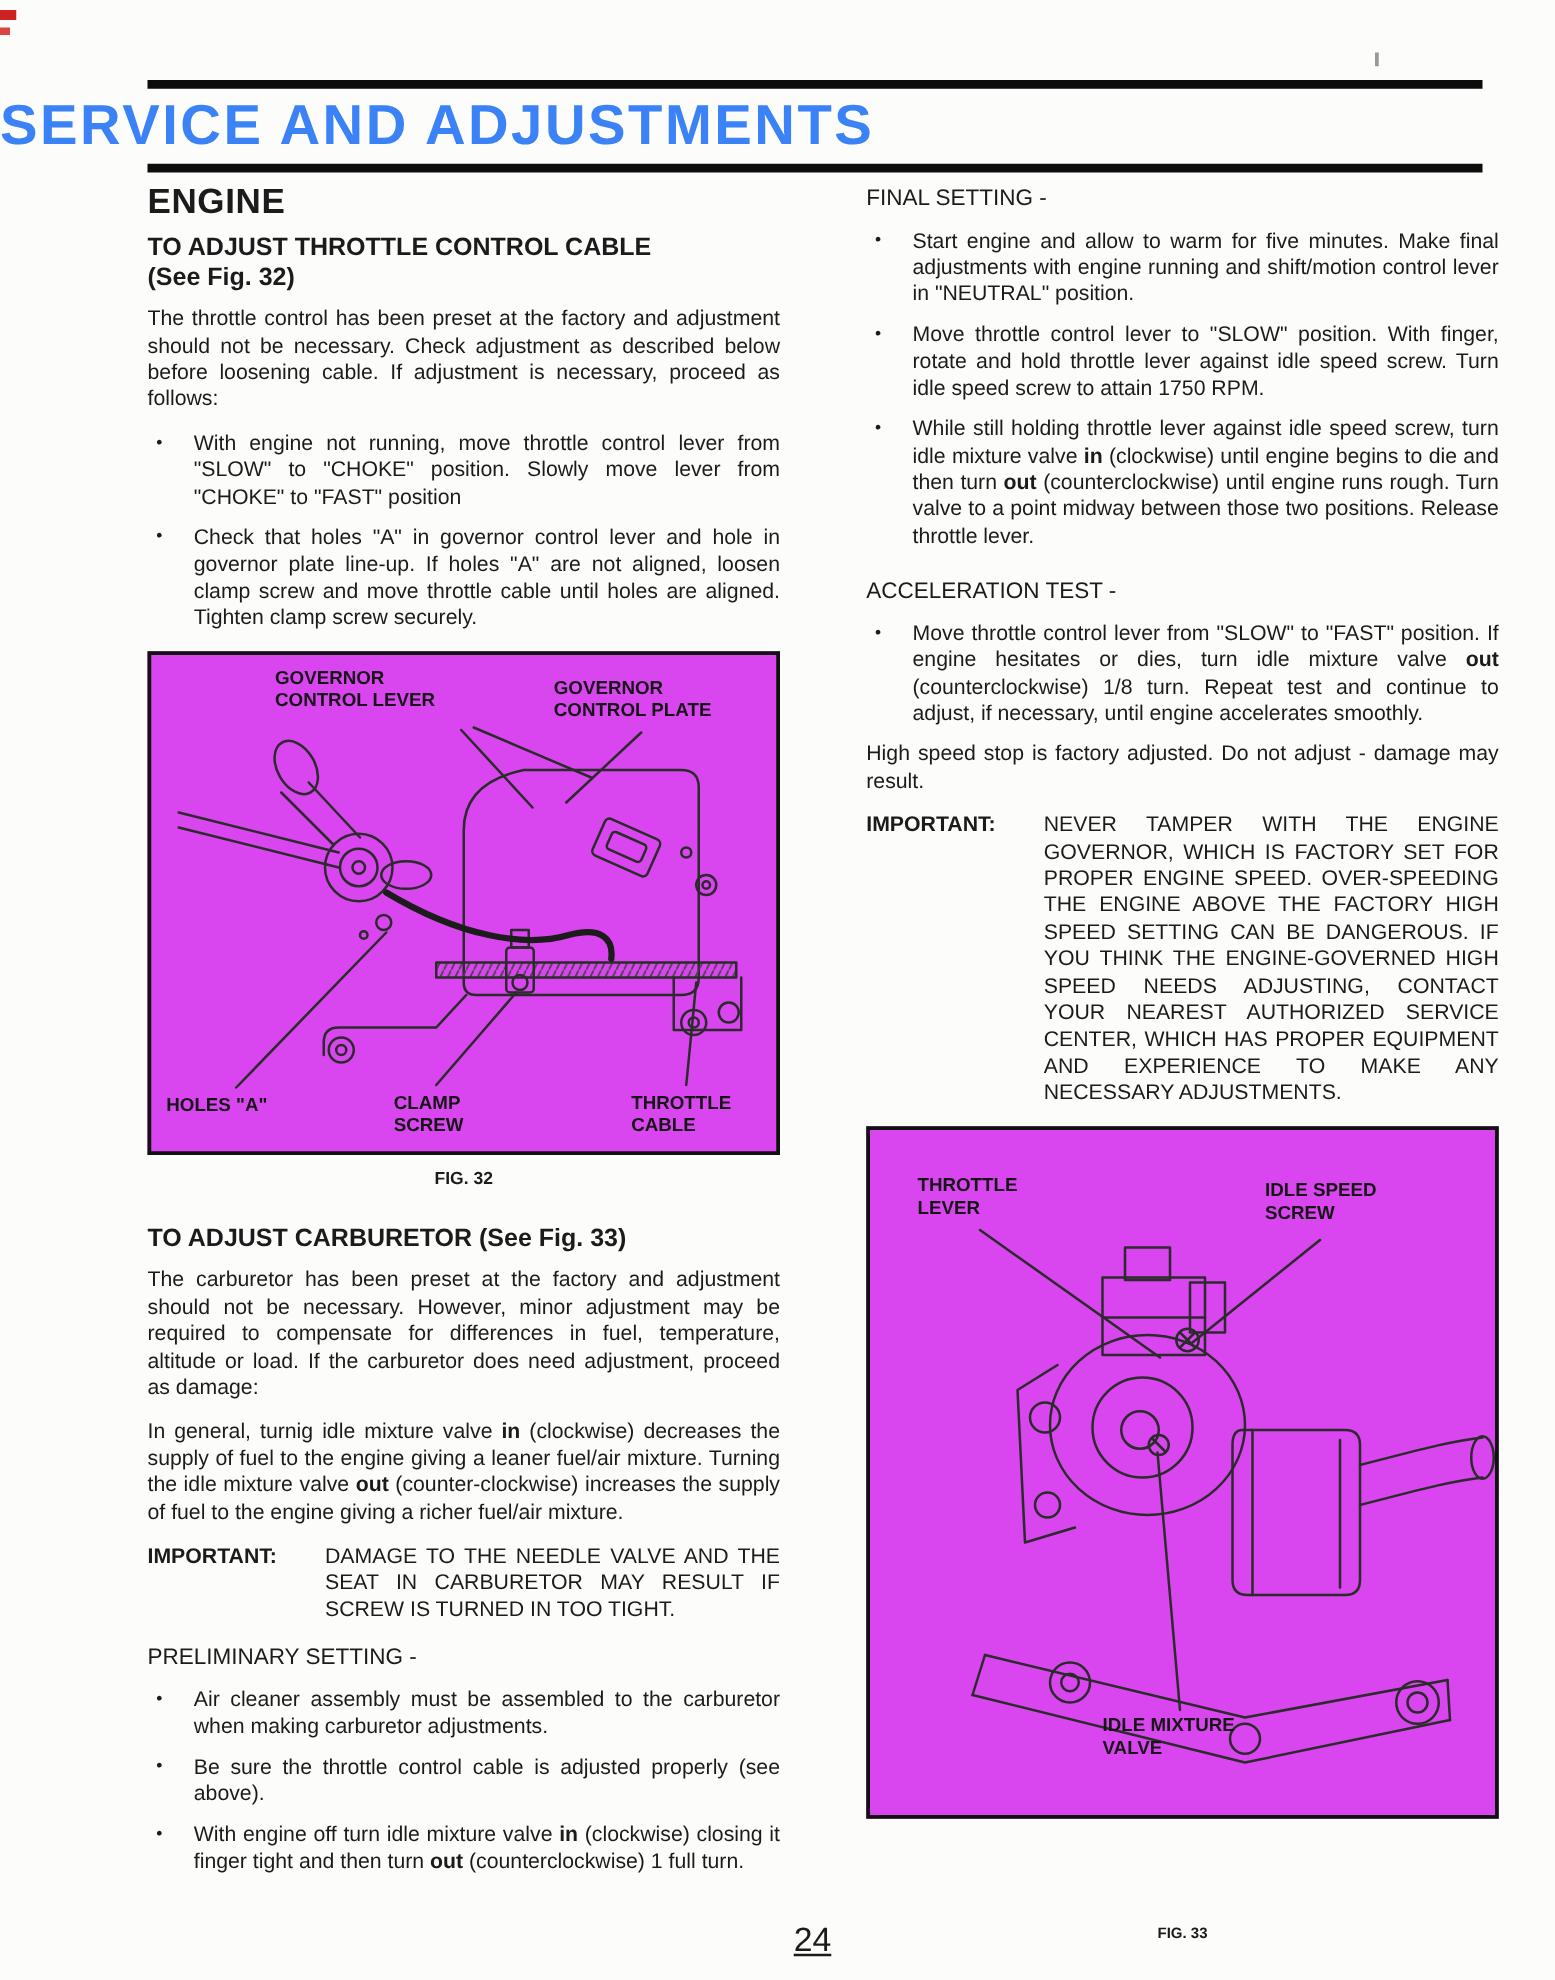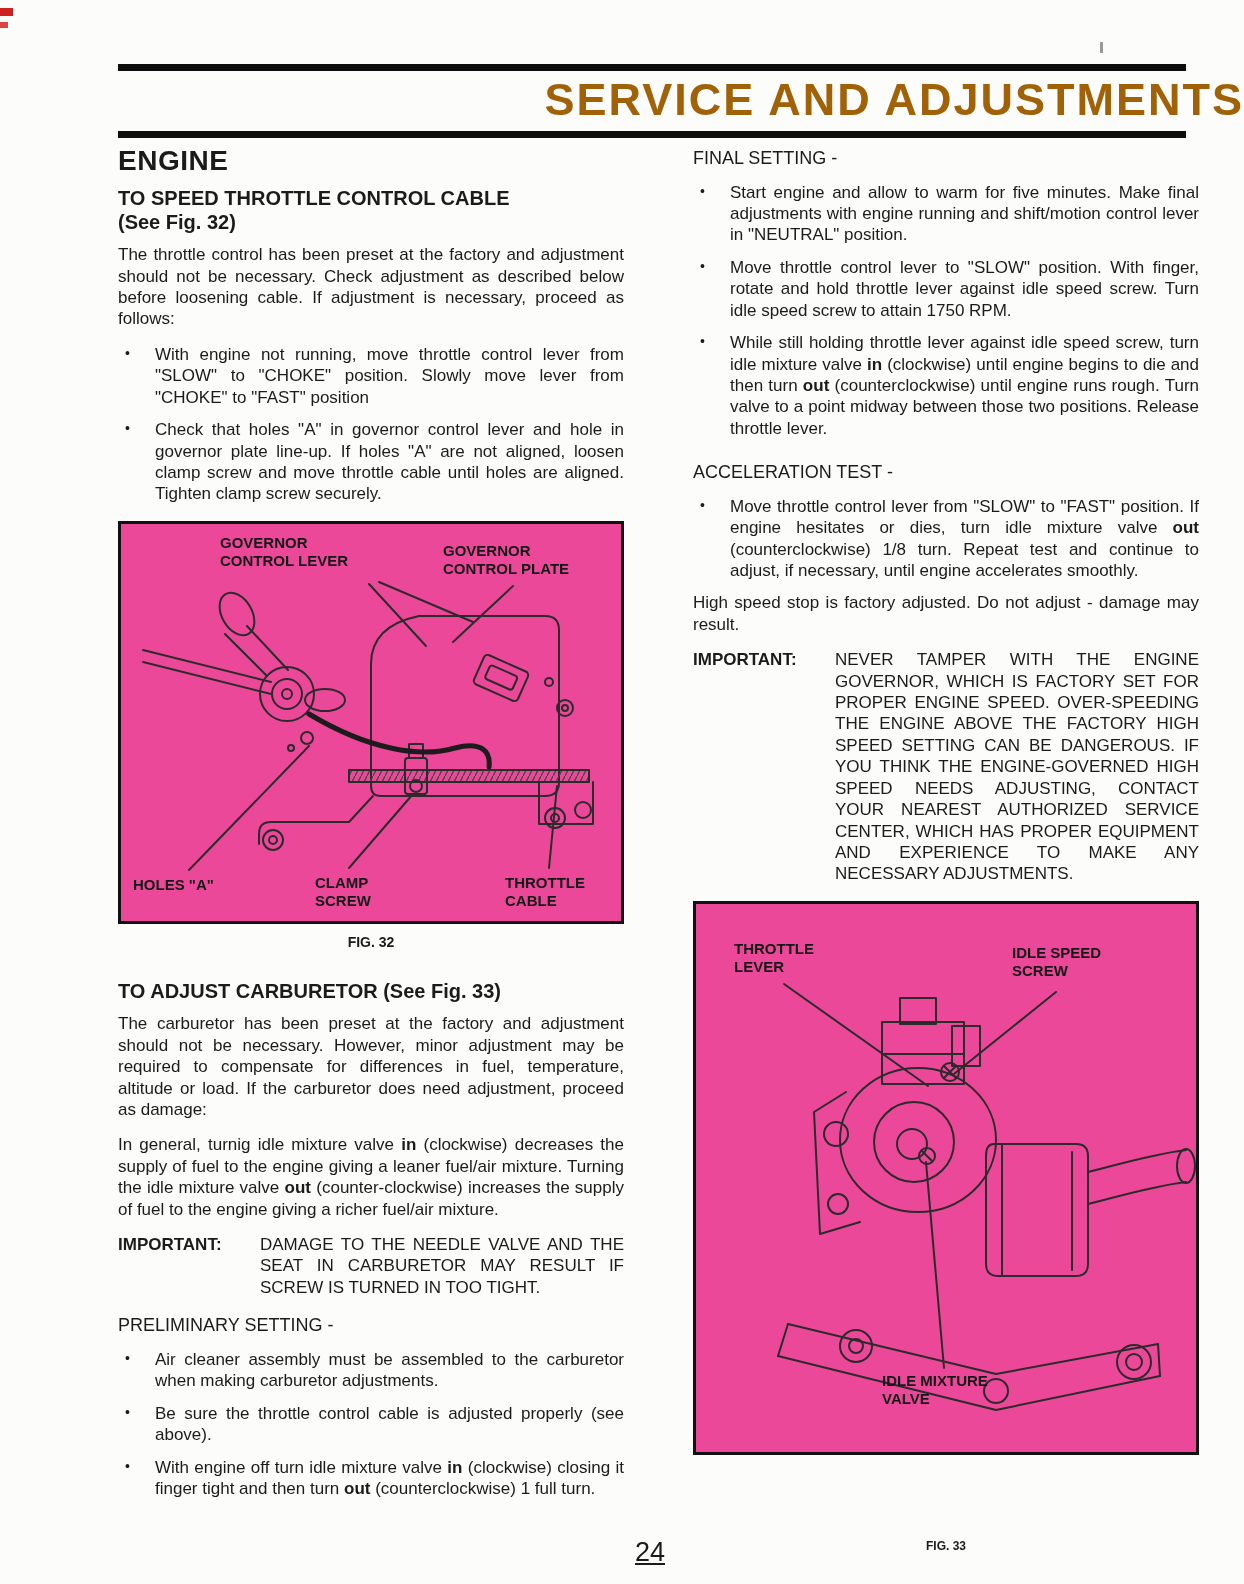--- a/index.html
+++ b/index.html
@@ -11,22 +11,22 @@
   }
   
   .artifact-red { position:absolute; left:0; top:8px; width:13px; height:8px; background:#c22; }
   .artifact-red2 { position:absolute; left:0; top:22px; width:8px; height:6px; background:#d44; }
   .artifact-dash { position:absolute; left:1100px; top:42px; width:3px; height:11px; background:#999; }
 
   .rule { position:absolute; left:118px; width:1068px; height:7px; background:#0d0d0d; }
   .rule.top { top:64px; }
   .rule.bottom { top:131px; }
   .title {
-    position:absolute; top:74px; left:0; width:100%; text-align:right;
-    font-size:45px; font-weight:bold; letter-spacing:2px; color:#a16207;
+    position:absolute; top:74px; left:0; width:100%; text-align:left;
+    font-size:45px; font-weight:bold; letter-spacing:2px; color:#3b82f6;
   }
 
   .col { position:absolute; top:143px; width:506px; font-size:17px; line-height:1.26; }
   .col.left { left:118px; }
   .col.right { left:693px; }
 
   .h-engine { font-size:28px; font-weight:bold; margin-bottom:8px; letter-spacing:0.5px; }
   .h-section { font-size:20px; font-weight:bold; line-height:1.2; margin-bottom:10px; }
   .h-sub { font-size:18px; margin:4px 0 12px; }
   .gap-top { margin-top:22px; }
@@ -34,21 +34,21 @@
   p.body { text-align:justify; margin-bottom:14px; }
   ul.bullets { list-style:none; margin-bottom:8px; }
   ul.bullets li { position:relative; padding-left:37px; text-align:justify; margin-bottom:11px; }
   ul.bullets li::before { content:"\2022"; position:absolute; left:7px; top:1px; font-size:14px; }
   ul.bullets.wide-gap { margin-bottom:16px; }
 
   .important { display:flex; margin:6px 0 16px; }
   .imp-label { font-weight:bold; width:142px; flex:none; }
   .imp-text { flex:1; text-align:justify; }
 
-  .figure { position:relative; border:3px solid #111; background:#ec4899; width:506px; }
+  .figure { position:relative; border:3px solid #111; background:#d946ef; width:506px; }
   .fig32 { height:403px; margin-top:8px; }
   .fig33 { height:554px; margin-top:10px; }
   .figure svg { position:absolute; left:0; top:0; width:100%; height:100%; }
   .fig-label {
     position:absolute; font-weight:bold; font-size:15px; line-height:1.25;
     white-space:pre-line; color:#161616;
   }
   .fig-caption { font-weight:bold; font-size:14px; text-align:center; margin:10px 0 28px; }
 
   .footer-page { position:absolute; top:1537px; left:540px; width:220px; text-align:center; font-size:27px;text-decoration:underline; }
@@ -67,21 +67,21 @@
   <div class="artifact-dash"></div>
 
   <div class="rule top"></div>
   <div class="title">SERVICE AND ADJUSTMENTS</div>
   <div class="rule bottom"></div>
 
   <section class="col left">
     <div class="h-engine">ENGINE</div>
 
     <div class="h-section">
-      <span style="display:block">TO SPEED THROTTLE CONTROL CABLE</span>
+      <span style="display:block">TO ADJUST THROTTLE CONTROL CABLE</span>
       <span style="display:block">(See Fig. 32)</span>
     </div>
 
     <p class="body">The throttle control has been preset at the factory and adjustment should not be necessary. Check adjustment as described below before loosening cable. If adjustment is necessary, proceed as follows:</p>
 
     <ul class="bullets wide-gap">
       <li>With engine not running, move throttle control lever from "SLOW" to "CHOKE" position. Slowly move lever from "CHOKE" to "FAST" position</li>
       <li>Check that holes "A" in governor control lever and hole in governor plate line-up. If holes "A" are not aligned, loosen clamp screw and move throttle cable until holes are aligned. Tighten clamp screw securely.</li>
     </ul>
 

